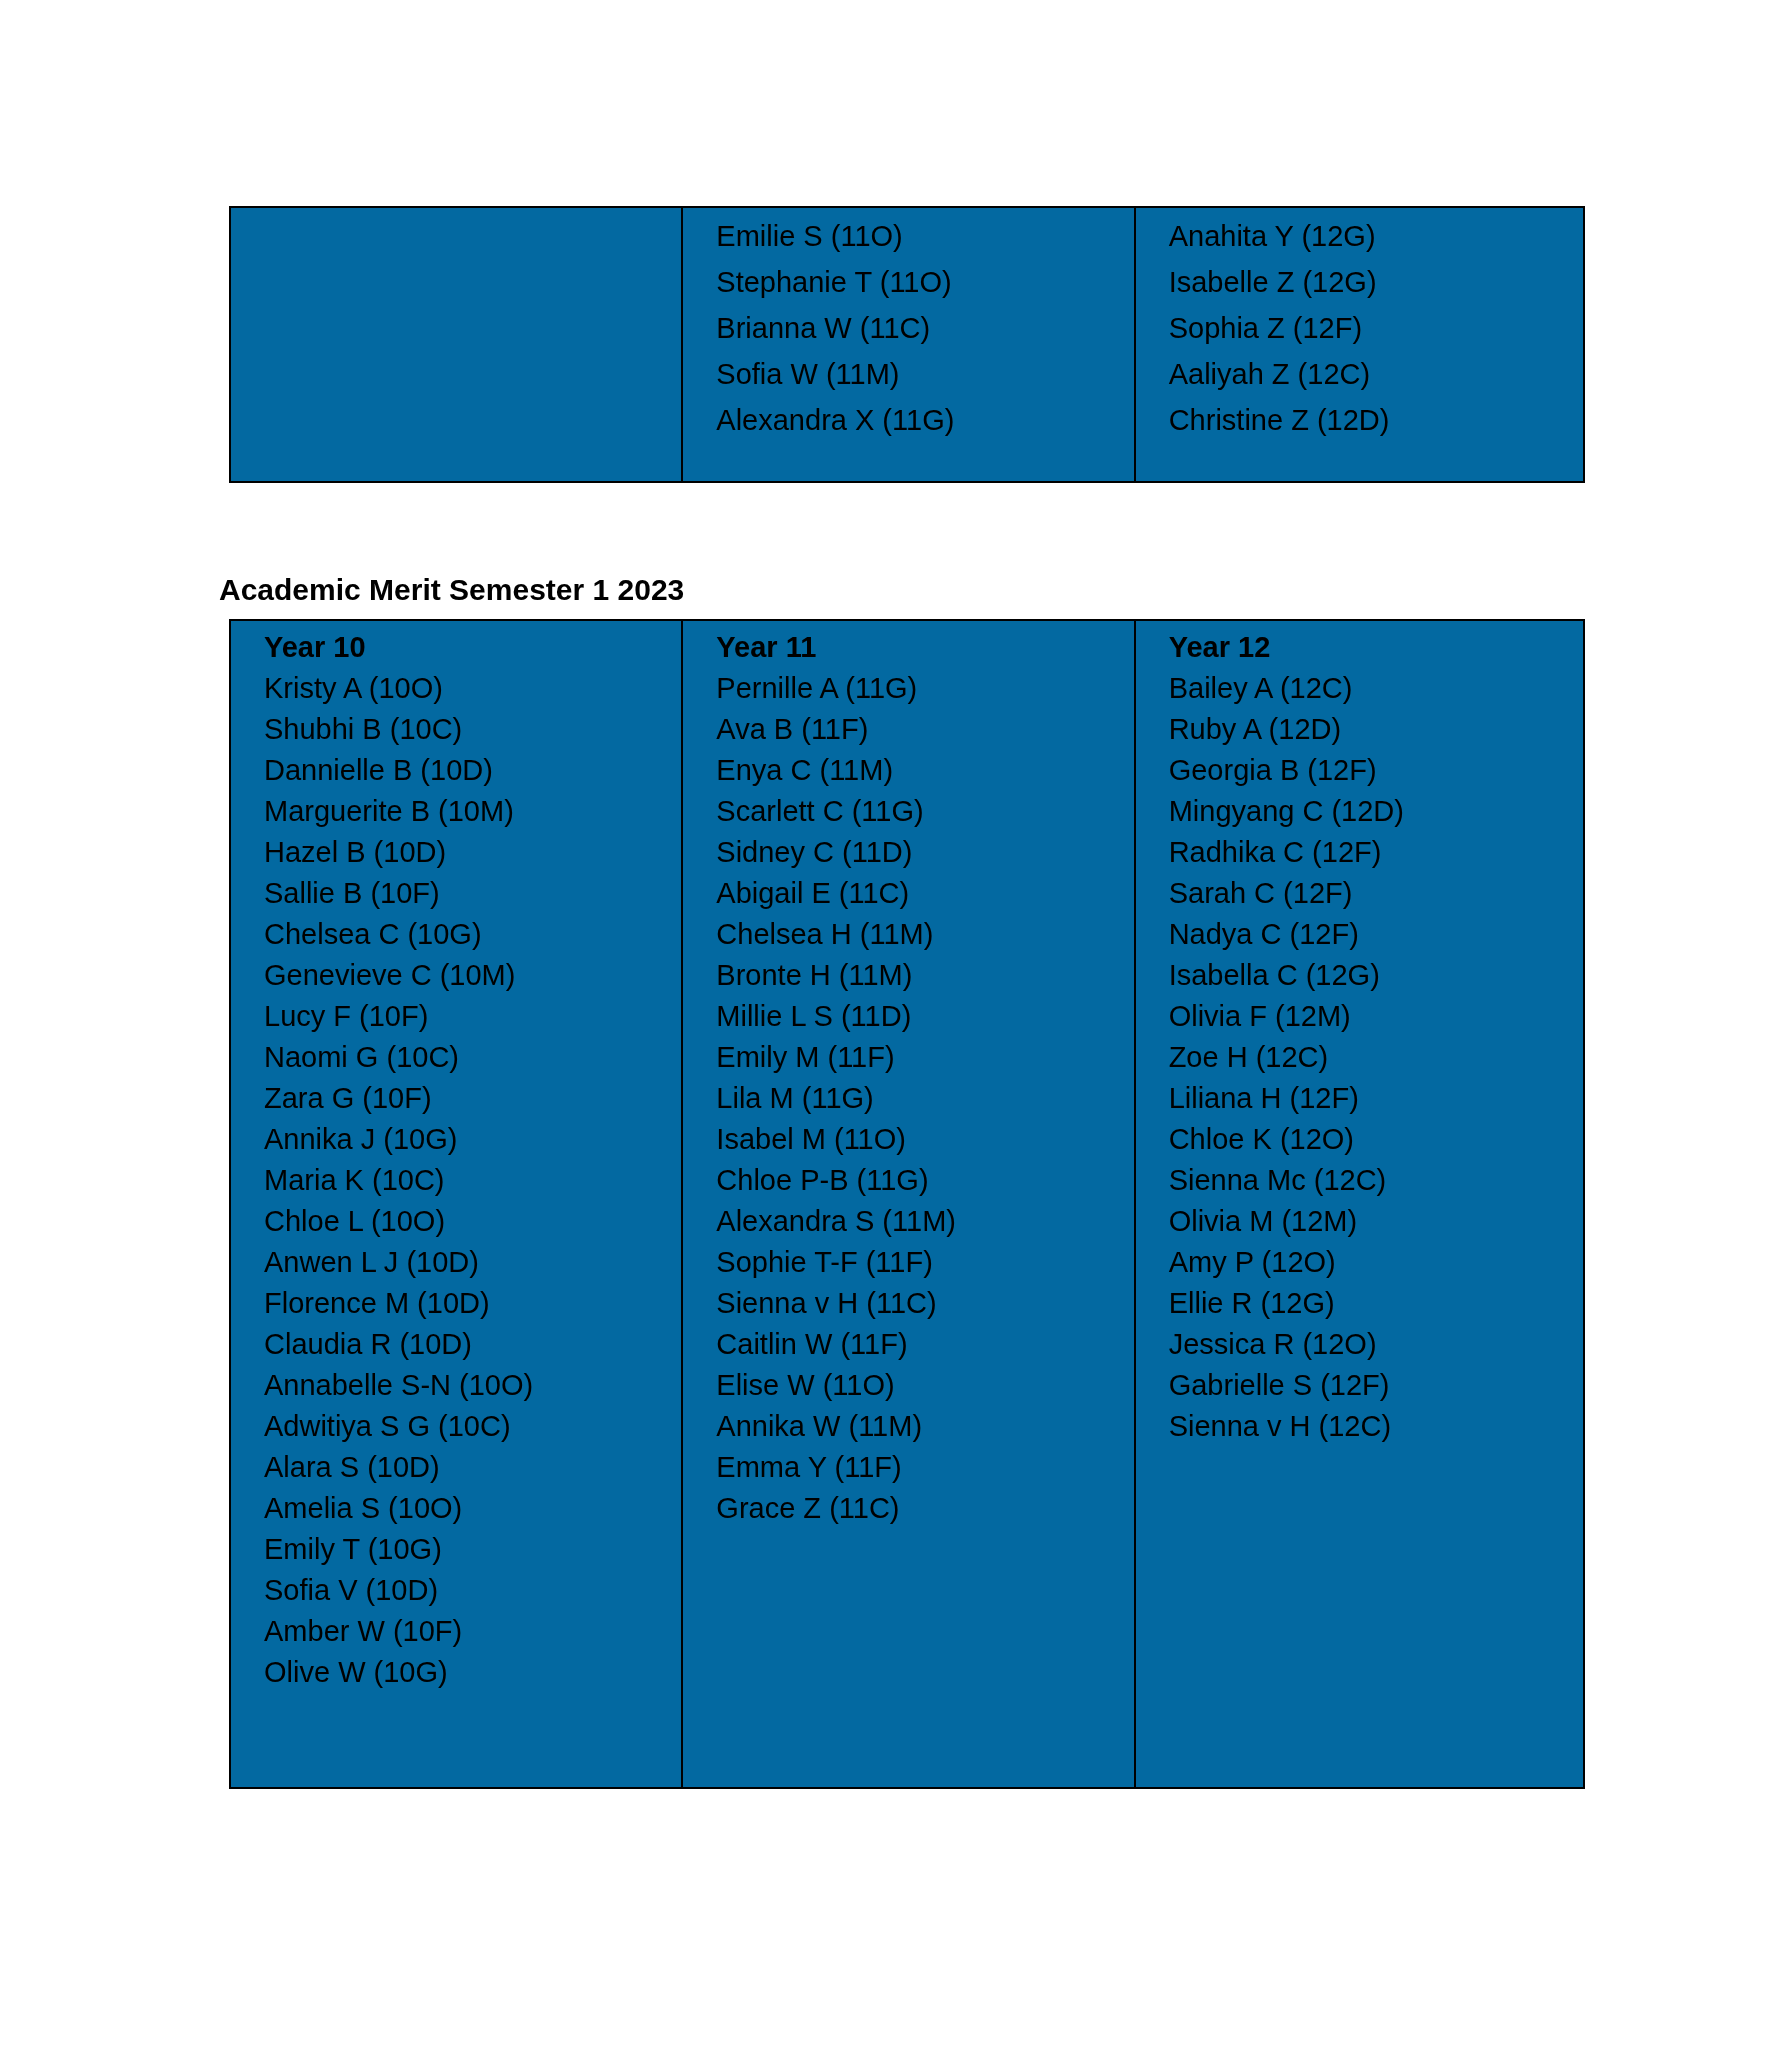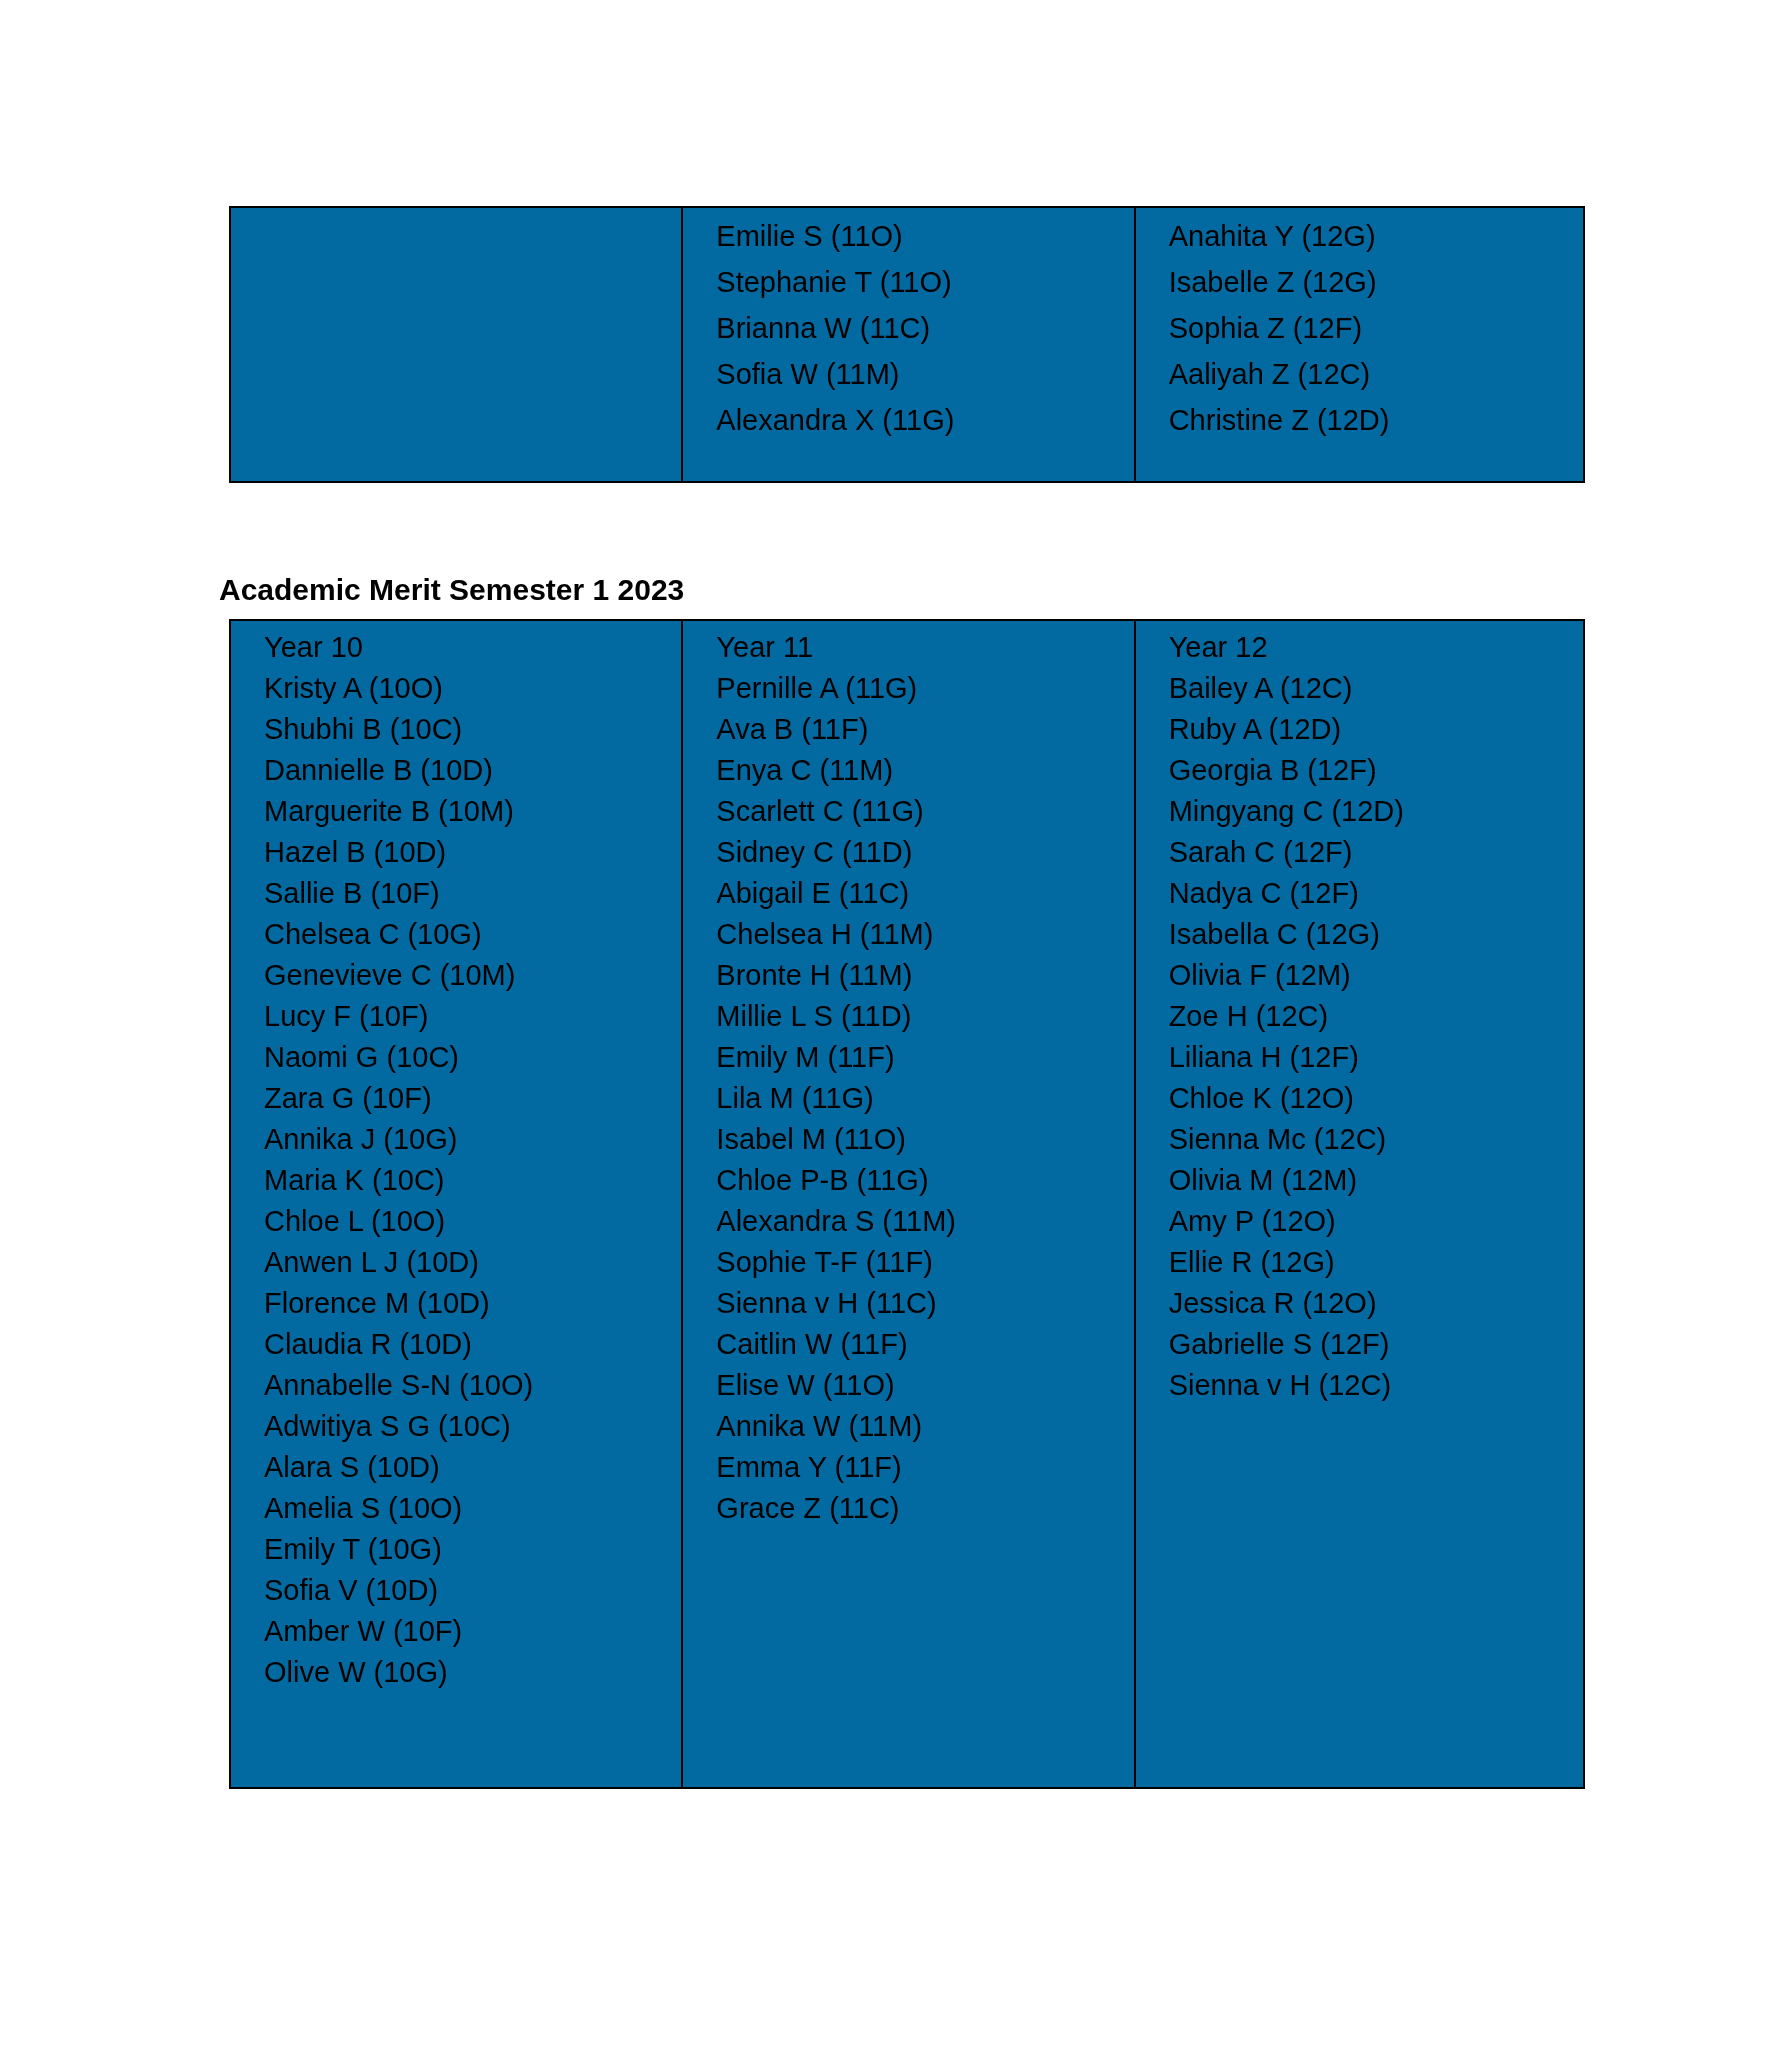--- a/index.html
+++ b/index.html
@@ -56,21 +56,21 @@
   }
   .table-merit .col { padding-top: 5.8px; }
   .table-merit .name-line {
     font-size: 29px;
     line-height: 41px;
     white-space: nowrap;
   }
   .col-header {
     font-size: 29px;
     line-height: 41px;
-    font-weight: normal;
+    font-weight: bold;
     white-space: nowrap;
   }
   .section-heading {
     position: absolute;
     left: 219px;
     top: 570px;
     font-size: 30px;
     line-height: 40px;
     font-weight: bold;
     white-space: nowrap;
@@ -158,20 +158,21 @@
           <div class="name-line">Grace Z (11C)</div>
         </div>
     </div>
     <div class="col col-3">
       <div class="col-header">Year 12</div>
       <div>
           <div class="name-line">Bailey A (12C)</div>
           <div class="name-line">Ruby A (12D)</div>
           <div class="name-line">Georgia B (12F)</div>
           <div class="name-line">Mingyang C (12D)</div>
+          <div class="name-line">Radhika C (12F)</div>
           <div class="name-line">Sarah C (12F)</div>
           <div class="name-line">Nadya C (12F)</div>
           <div class="name-line">Isabella C (12G)</div>
           <div class="name-line">Olivia F (12M)</div>
           <div class="name-line">Zoe H (12C)</div>
           <div class="name-line">Liliana H (12F)</div>
           <div class="name-line">Chloe K (12O)</div>
           <div class="name-line">Sienna Mc (12C)</div>
           <div class="name-line">Olivia M (12M)</div>
           <div class="name-line">Amy P (12O)</div>

